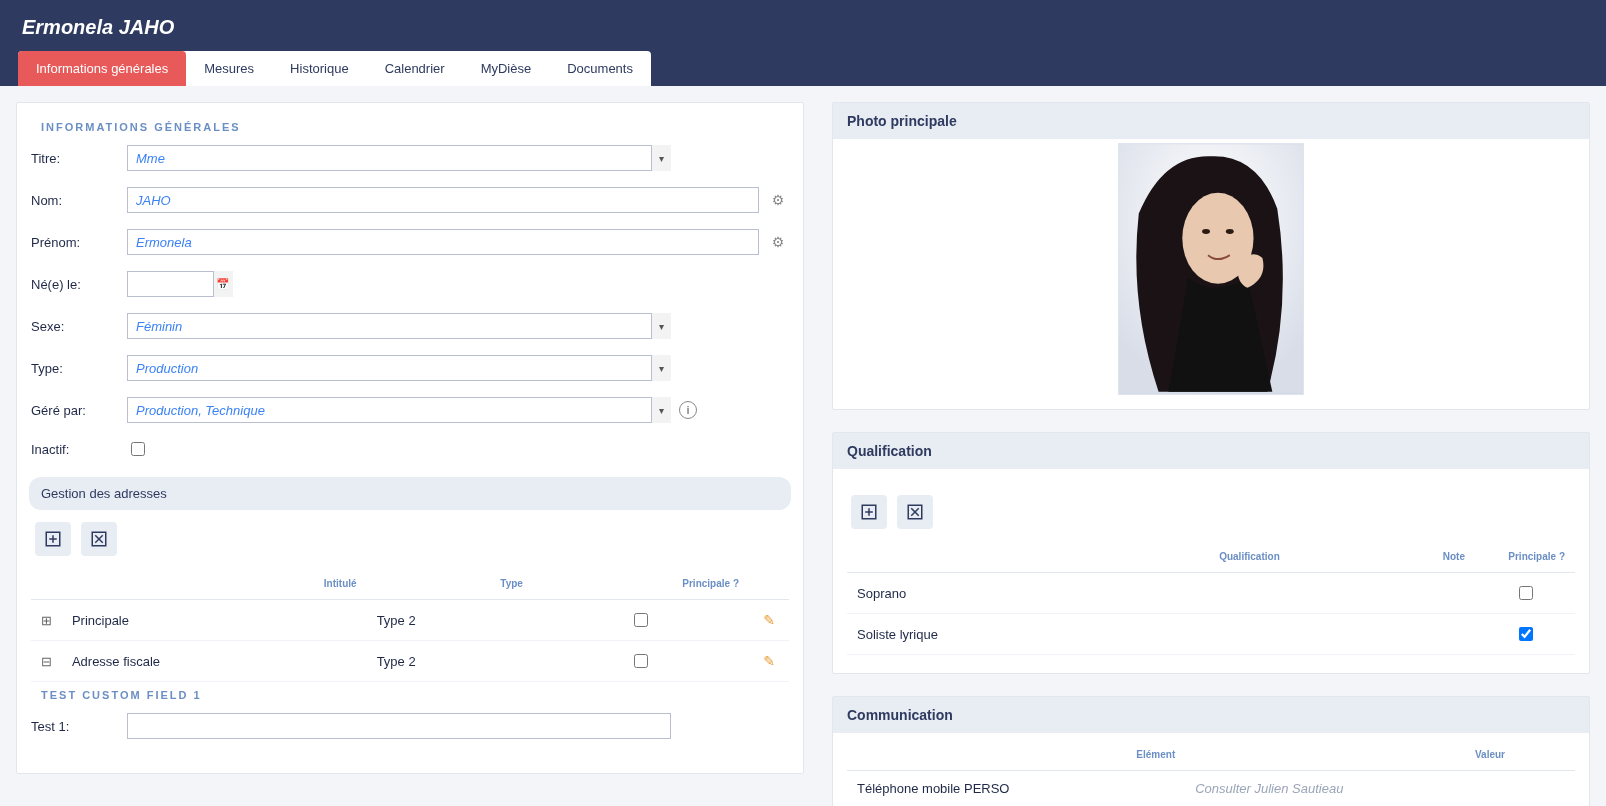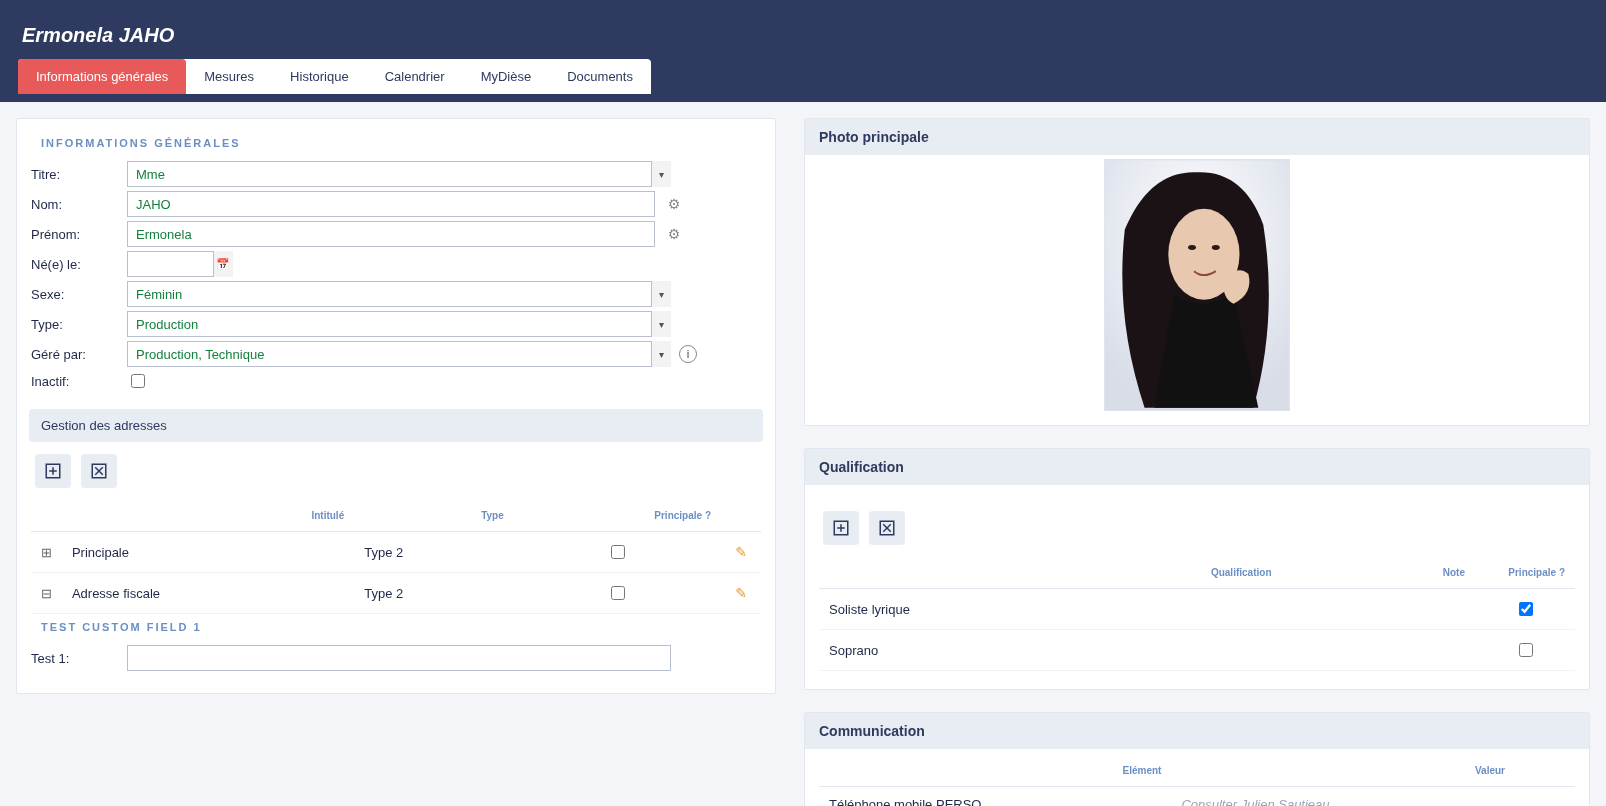--- a/index.html
+++ b/index.html
@@ -21,21 +21,21 @@
   body{
     margin:0;
     font-family:"Segoe UI",Arial,sans-serif;
     font-size:13px;
     background:var(--page-bg);
     color:var(--text);
   }
   .topbar{
     background:var(--navy);
     color:#fff;
-    padding:8px 18px;
+    padding:0 18px;
   }
   .page-title{
     font-style:italic;
     font-weight:600;
     font-size:20px;
     padding:16px 4px 12px 4px;
   }
   .tabs{
     display:flex;
     gap:0;
@@ -80,36 +80,37 @@
   .section-title{
     color:var(--th);
     letter-spacing:2px;
     font-size:11px;
     font-weight:700;
     margin:4px 0 12px 10px;
   }
   .form-row{
     display:flex;
     align-items:center;
-    margin-bottom:4px;
+    margin-bottom:16px;
   }
   .form-row label{
     width:96px;
     color:var(--label);
     font-size:13px;
   }
   .input, .select, .date-input{
     height:26px;
     border:1px solid var(--input-border);
     background:#fff;
     padding:0 8px;
     font-size:13px;
-    color:#15803d;
-  }
-  .input{width:528px;}
+    color:#3b82f6;
+    font-style:italic;
+  }
+  .input{width:632px;}
   .select-wrap{
     position:relative;
     width:544px;
   }
   .select-wrap .input{width:100%;}
   .select-wrap .chev{
     position:absolute;
     right:0;top:0;
     width:20px;height:26px;
     border-left:1px solid var(--input-border);
@@ -143,21 +144,21 @@
     width:18px;height:18px;border:1.5px solid #888;border-radius:50%;
     display:inline-flex;align-items:center;justify-content:center;
     font-size:11px;font-weight:700;color:#888;margin-left:8px;
   }
   .sub-header{
     background:var(--panel-header-bg);
     padding:9px 12px;
     color:var(--navy);
     font-size:13px;
     margin:18px -2px 0 -2px;
-    border-radius:4px;
+    border-radius:12px;
   }
   .toolbar{
     display:flex;gap:10px;
     padding:12px 4px;
   }
   .tb-btn{
     width:36px;height:34px;
     background:#e8ecf3;
     border-radius:4px;
     display:flex;align-items:center;justify-content:center;
@@ -396,28 +397,28 @@
         <table class="grid">
           <thead>
             <tr>
               <th>Qualification</th>
               <th>Note</th>
               <th class="center" style="width:100px">Principale ?</th>
             </tr>
           </thead>
           <tbody>
             <tr>
+              <td>Soprano</td>
+              <td></td>
+              <td class="center"><input type="checkbox" style=""></td>
+            </tr>
+            <tr>
               <td>Soliste lyrique</td>
               <td></td>
               <td class="center"><input type="checkbox" checked="" style=""></td>
-            </tr>
-            <tr>
-              <td>Soprano</td>
-              <td></td>
-              <td class="center"><input type="checkbox" style=""></td>
             </tr>
           </tbody>
         </table>
       </div>
     </div>
 
     <div class="panel">
       <div class="panel-header">Communication</div>
       <div class="panel-body" style="padding-top:6px">
         <table class="grid">

